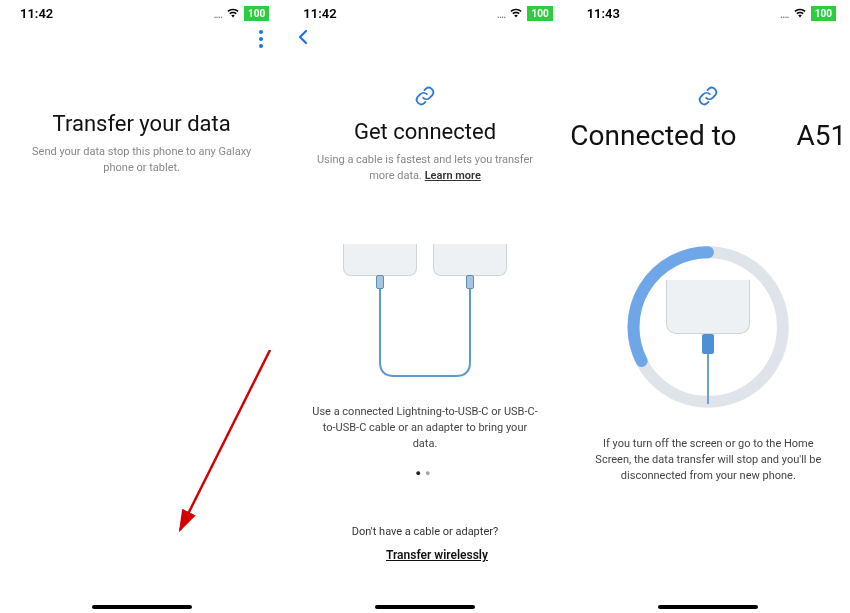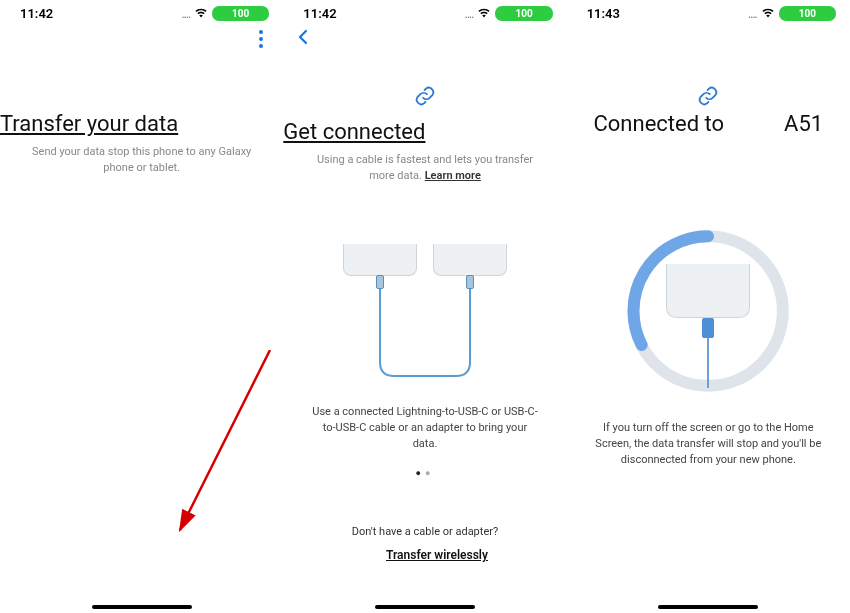--- a/index.html
+++ b/index.html
@@ -4,47 +4,47 @@
 <style>
   * { box-sizing: border-box; margin: 0; padding: 0; }
   html, body { width: 850px; height: 613px; font-family: -apple-system, BlinkMacSystemFont, "Segoe UI", Roboto, sans-serif; background: #fff; }
   .row { display: flex; width: 850px; height: 613px; }
   .screen { position: relative; flex: 1 1 0; height: 100%; background: #fff; overflow: hidden; }
   .status-bar { display: flex; justify-content: space-between; align-items: flex-end; padding: 6px 14px 2px 20px; font-size: 13px; }
   .status-time { font-weight: 600; }
   .status-right { display: flex; align-items: center; gap: 4px; }
   .sig-dots { letter-spacing: -1px; color: #777; font-size: 12px; }
   .wifi { font-size: 12px; }
-  .battery { background: #2ecc40; color: #fff; border-radius: 7px; padding: 0 20px; font-size: 10px; font-weight: 700; line-height: 15px; }
+  .battery { background: #2ecc40; color: #fff; border-radius: 0; padding: 0 4px; font-size: 10px; font-weight: 700; line-height: 15px; }
   .appbar { height: 32px; display: flex; align-items: center; justify-content: flex-end; padding: 0 12px; }
   .appbar.left { justify-content: flex-start; }
   .more-dots { width: 20px; height: 20px; display: flex; flex-direction: column; justify-content: center; align-items: center; gap: 3px; }
   .more-dots span { width: 4px; height: 4px; border-radius: 50%; background: #1a73e8; }
-  .title { font-size: 22px; font-weight: 400; margin-top: 56px; color: #111; text-decoration: underline; }
+  .title { font-size: 22px; font-weight: 400; text-align: center; margin-top: 56px; color: #111; }
   .title.with-icon { margin-top: 8px; }
   .subtitle { font-size: 11px; color: #888; text-align: center; padding: 8px 24px 0; line-height: 1.45; }
   .subtitle .link { color: #333; text-decoration: underline; font-weight: 600; }
   .link2 { color: #111; text-decoration: underline; font-weight: 600; font-size: 12px; margin-left: 24px; }
   .primary-btn { position: absolute; left: 18px; right: 18px; bottom: 60px; height: 38px; background: #0b99ff; color: #fff; border: none; border-radius: 6px; font-size: 13px; cursor: pointer; }
   .home-ind { position: absolute; bottom: 4px; left: 50%; transform: translateX(-50%); width: 100px; height: 4px; border-radius: 3px; background: #000; }
   .icon-link { width: 100%; text-align: center; margin-top: 30px; color: #2f79cf; }
   .caption { font-size: 11px; color: #444; text-align: center; padding: 10px 26px 0; line-height: 1.45; }
   .dots-pager { text-align: center; margin-top: 16px; font-size: 9px; letter-spacing: 4px; color: #aaa; }
   .dots-pager .active { color: #222; }
   .bottom-block { position: absolute; left: 0; right: 0; bottom: 50px; text-align: center; }
   .bottom-block .q { font-size: 11px; color: #333; margin-bottom: 6px; }
   .cable-illus { position: relative; width: 220px; height: 150px; margin: 60px auto 0; }
   .plug-body { position: absolute; width: 74px; height: 32px; background: #eef1f4; border: 1px solid #cdd4da; border-top: none; border-radius: 0 0 8px 8px; top: 0; }
   .plug-body.l { left: 28px; }
   .plug-body.r { right: 28px; }
   .tip { position: absolute; top: 31px; width: 8px; height: 14px; background: #a9c5de; border: 1px solid #5a8fb8; border-radius: 2px; }
   .tip.l { left: 61px; }
   .tip.r { right: 61px; }
   .wire { position: absolute; left: 20px; right: 20px; top: 0; bottom: 0; }
-  .connected-title { display: flex; justify-content: center; gap: 60px; font-size: 22px; font-weight: 400; color: #111; margin-top: 0; align-items: center; }
+  .connected-title { display: flex; justify-content: center; gap: 60px; font-size: 28px; font-weight: 400; color: #111; margin-top: 8px; align-items: center; }
   .progress-illus { position: relative; width: 170px; height: 170px; margin: 90px auto 0; }
   .ring-bg { position: absolute; inset: 0; border-radius: 50%; }
   .device-box { position: absolute; left: 50%; top: 38px; transform: translateX(-50%); width: 84px; height: 54px; background: #eef1f4; border: 1px solid #cdd4da; border-top: none; border-radius: 0 0 10px 10px; }
   .device-tip { position: absolute; left: 50%; transform: translateX(-50%); top: 92px; width: 12px; height: 20px; background: #4f8fd6; border-radius: 2px; }
   .device-wire { position: absolute; left: 50%; transform: translateX(-50%); top: 112px; width: 2px; height: 50px; background: #6ca0d8; }
   .arrow { position: absolute; pointer-events: none; z-index: 50; }
 </style>
 </head>
 <body>
 

